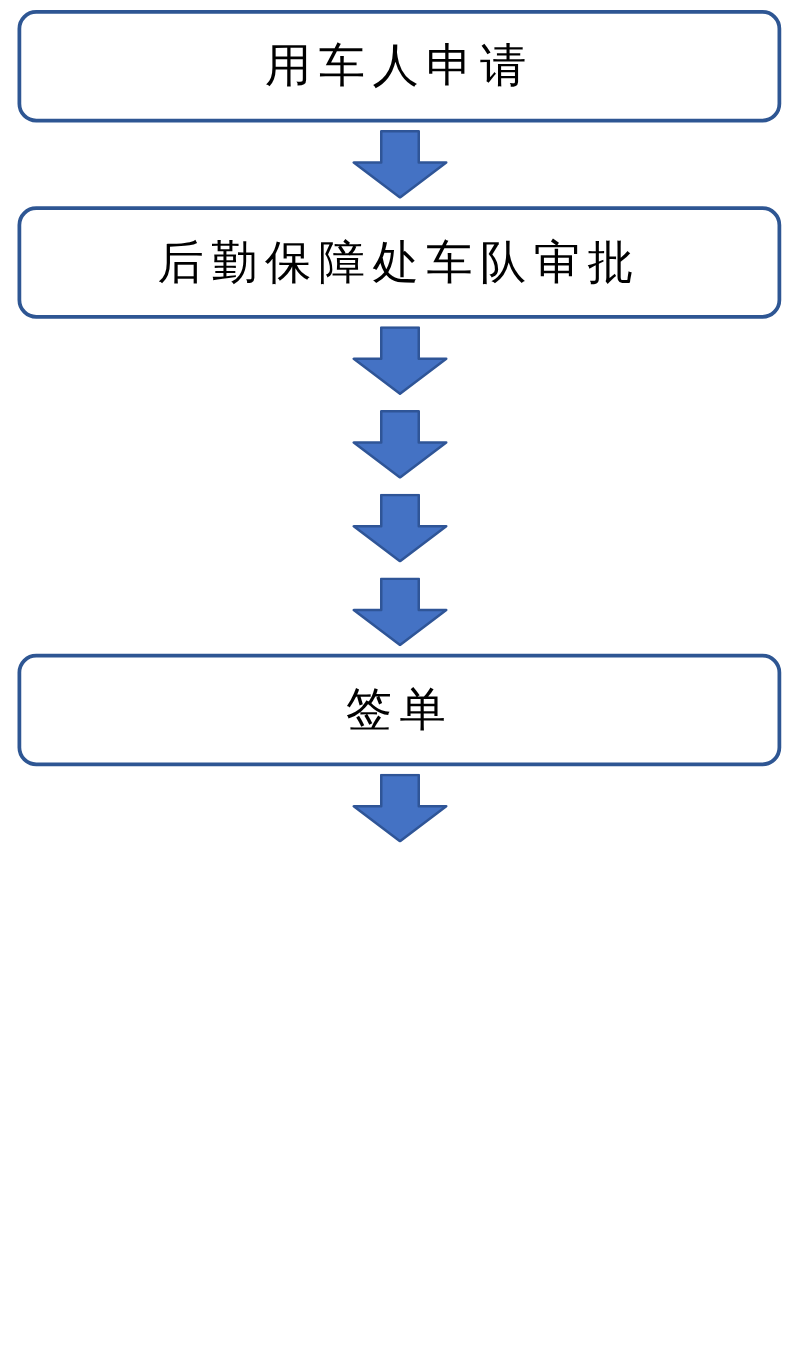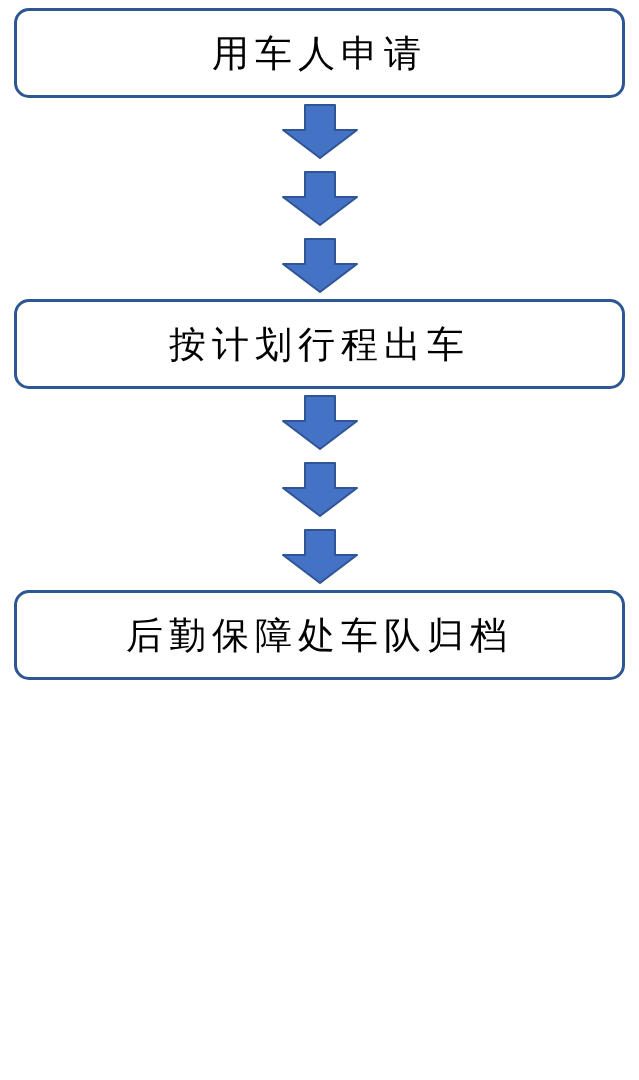--- a/index.html
+++ b/index.html
@@ -67,36 +67,22 @@
     <div class="step-box">
       <span class="step-label">用车人申请</span>
     </div>
 
     <div class="arrow-wrap">
       <svg width="78" height="55" viewBox="0 0 78 55">
         <polygon class="arrow-shape" points="24,1 54,1 54,26 76,26 39,54 2,26 24,26"></polygon>
       </svg>
     </div>
 
-
-    <div class="arrow-wrap">
-      <svg width="78" height="55" viewBox="0 0 78 55">
-        <polygon class="arrow-shape" points="24,1 54,1 54,26 76,26 39,54 2,26 24,26"></polygon>
-      </svg>
-    </div>
-
-
-    <div class="arrow-wrap">
-      <svg width="78" height="55" viewBox="0 0 78 55">
-        <polygon class="arrow-shape" points="24,1 54,1 54,26 76,26 39,54 2,26 24,26"></polygon>
-      </svg>
-    </div>
-
     <div class="step-box">
-      <span class="step-label">按计划行程出车</span>
+      <span class="step-label">后勤保障处车队审批</span>
     </div>
 
     <div class="arrow-wrap">
       <svg width="78" height="55" viewBox="0 0 78 55">
         <polygon class="arrow-shape" points="24,1 54,1 54,26 76,26 39,54 2,26 24,26"></polygon>
       </svg>
     </div>
 
 
     <div class="arrow-wrap">
@@ -105,18 +91,32 @@
       </svg>
     </div>
 
 
     <div class="arrow-wrap">
       <svg width="78" height="55" viewBox="0 0 78 55">
         <polygon class="arrow-shape" points="24,1 54,1 54,26 76,26 39,54 2,26 24,26"></polygon>
       </svg>
     </div>
 
+
+    <div class="arrow-wrap">
+      <svg width="78" height="55" viewBox="0 0 78 55">
+        <polygon class="arrow-shape" points="24,1 54,1 54,26 76,26 39,54 2,26 24,26"></polygon>
+      </svg>
+    </div>
+
     <div class="step-box">
-      <span class="step-label">后勤保障处车队归档</span>
+      <span class="step-label">签单</span>
     </div>
+
+    <div class="arrow-wrap">
+      <svg width="78" height="55" viewBox="0 0 78 55">
+        <polygon class="arrow-shape" points="24,1 54,1 54,26 76,26 39,54 2,26 24,26"></polygon>
+      </svg>
+    </div>
+
 
   </div>
 </div>
 
 </body></html>

